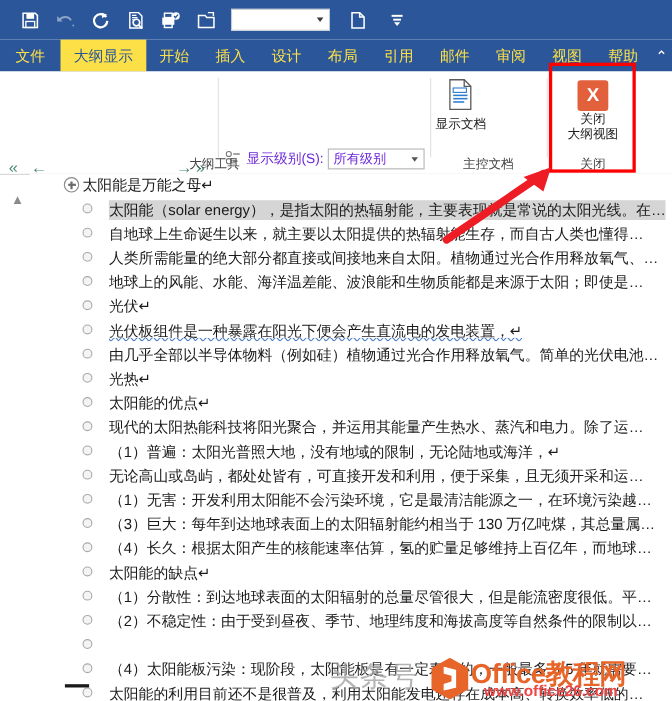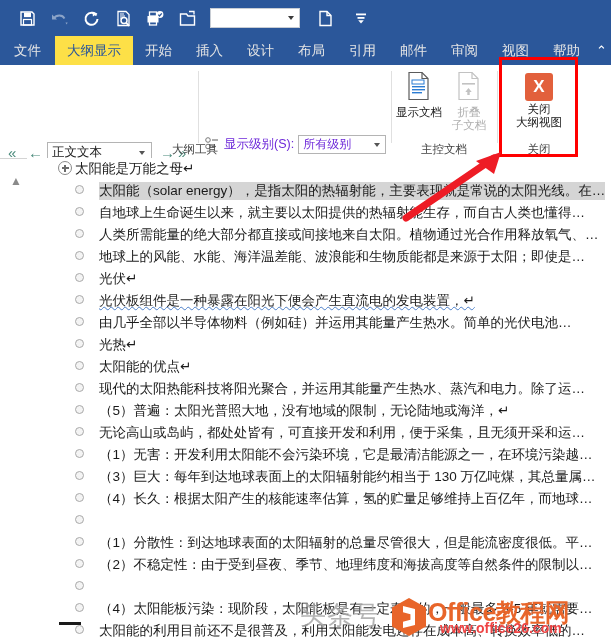--- a/index.html
+++ b/index.html
@@ -56,21 +56,21 @@
   .tab-bar {
     position: absolute;
     left: 0; top: 36px;
     width: 611px; height: 29px;
     background: #2b579a;
     display: flex;
     align-items: stretch;
     font-size: 13.5px;
   }
   .tab {
-    color: #e5e5e5;
+    color: #fde047;
     padding: 0 12px;
     display: flex;
     align-items: center;
     justify-content: center;
     white-space: nowrap;
   }
   .tab.active {
     background: #fde047;
     color: #2b579a;
   }
@@ -456,24 +456,20 @@
   <div class="tab">视图</div>
   <div class="tab">帮助</div>
   <div class="tab-tail">⌃</div>
 </div>
 
 <div class="ribbon">
 
   <div class="group-outline-tools">
     <div class="lvl-arrow" style="left:8px; top:80px;">«</div>
     <div class="lvl-arrow" style="left:28px; top:80px;">←</div>
-    <div class="lvl-style">
-      <span>正文文本</span>
-      <span class="caret"></span>
-    </div>
     <div class="lvl-arrow" style="left:160px; top:80px;">→</div>
     <div class="lvl-arrow" style="left:178px; top:80px;">»</div>
 
     <div class="move-btn" style="left:10px; top:110px; color:#8a8a8a;">▲</div>
     <div class="move-btn" style="left:31px; top:110px; color:#8a8a8a;">▼</div>
     <div class="move-btn" style="left:55px; top:107px; color:#2b7cd3; font-size:17px; font-weight:bold;">+</div>
     <div class="move-btn" style="left:76px; top:107px; color:#2b7cd3; font-size:17px; font-weight:bold;">−</div>
 
     <div class="group-sep" style="left:198px;"></div>
 
@@ -514,33 +510,20 @@
             <path d="M3 1.5h13l6 6v21H3z" fill="#fff" stroke="#5b5b5b" stroke-width="1.2"></path>
             <path d="M16 1.5v6h6" fill="none" stroke="#5b5b5b" stroke-width="1.2"></path>
             <rect x="6" y="9" width="12" height="4" fill="none" stroke="#2b7cd3" stroke-width="1"></rect>
             <rect x="6" y="15" width="13" height="1.4" fill="#2b7cd3"></rect>
             <rect x="6" y="18" width="13" height="1.4" fill="#2b7cd3"></rect>
             <rect x="6" y="21" width="10" height="1.4" fill="#2b7cd3"></rect>
           </svg>
       </span>
       <span>显示文档</span>
     </div>
-    <div class="big-btn disabled" style="left:52px; top:6px;">
-      <span class="glyph">
-        <svg width="26" height="30" viewBox="0 0 26 30">
-            <path d="M3 1.5h13l6 6v21H3z" fill="#fff" stroke="#c2c2c2" stroke-width="1.2"></path>
-            <path d="M16 1.5v6h6" fill="none" stroke="#c2c2c2" stroke-width="1.2"></path>
-            <rect x="6" y="12" width="13" height="1.6" fill="#c2c2c2"></rect>
-            <path d="M12.5 17l3.2 4h-6.4z" fill="#c2c2c2"></path>
-            <rect x="11.3" y="20" width="2.4" height="4" fill="#c2c2c2"></rect>
-          </svg>
-      </span>
-      <span>折叠</span><br>
-      <span>子文档</span>
-    </div>
     <div class="group-label">主控文档</div>
   </div>
 
   <div class="group-sep" style="left:497px;"></div>
   <div class="group-close">
     <div style="padding-top:4px;">
       <div class="close-icon-sq">X</div>
       <div class="close-label">关闭</div>
       <div class="close-label">大纲视图</div>
     </div>
@@ -574,56 +557,57 @@
       <div class="out-row out-body">
         <span class="marker-dot"></span>
         <span class="out-text">光伏↵</span>
       </div>
       <div class="out-row out-body">
         <span class="marker-dot"></span>
         <span class="out-text spell-underline">光伏板组件是一种暴露在阳光下便会产生直流电的发电装置，↵</span>
       </div>
       <div class="out-row out-body">
         <span class="marker-dot"></span>
-        <span class="out-text">由几乎全部以半导体物料（例如硅）并运用其能量产生热水。简单的光伏电池…</span>
+        <span class="out-text">由几乎全部以半导体物料（例如硅）植物通过光合作用释放氧气。简单的光伏电池…</span>
       </div>
       <div class="out-row out-body">
         <span class="marker-dot"></span>
         <span class="out-text">光热↵</span>
       </div>
       <div class="out-row out-body">
         <span class="marker-dot"></span>
         <span class="out-text">太阳能的优点↵</span>
       </div>
       <div class="out-row out-body">
         <span class="marker-dot"></span>
         <span class="out-text">现代的太阳热能科技将阳光聚合，并运用其能量产生热水、蒸汽和电力。除了运…</span>
       </div>
       <div class="out-row out-body">
         <span class="marker-dot"></span>
-        <span class="out-text">（5）普遍：太阳光普照大地，没有地域的限制，无论陆地或海洋，↵</span>
+        <span class="out-text">（1）普遍：太阳光普照大地，没有地域的限制，无论陆地或海洋，↵</span>
       </div>
       <div class="out-row out-body">
         <span class="marker-dot"></span>
         <span class="out-text">无论高山或岛屿，都处处皆有，可直接开发和利用，便于采集，且无须开采和运…</span>
       </div>
       <div class="out-row out-body">
         <span class="marker-dot"></span>
         <span class="out-text">（1）无害：开发利用太阳能不会污染环境，它是最清洁能源之一，在环境污染越…</span>
       </div>
       <div class="out-row out-body">
         <span class="marker-dot"></span>
         <span class="out-text">（3）巨大：每年到达地球表面上的太阳辐射能约相当于 130 万亿吨煤，其总量属…</span>
       </div>
       <div class="out-row out-body">
         <span class="marker-dot"></span>
         <span class="out-text">（4）长久：根据太阳产生的核能速率估算，氢的贮量足够维持上百亿年，而地球…</span>
       </div>
       <div class="out-row out-body">
         <span class="marker-dot"></span>
+        <span class="out-text">太阳能的缺点↵</span>
       </div>
       <div class="out-row out-body">
         <span class="marker-dot"></span>
         <span class="out-text">（1）分散性：到达地球表面的太阳辐射的总量尽管很大，但是能流密度很低。平…</span>
       </div>
       <div class="out-row out-body">
         <span class="marker-dot"></span>
         <span class="out-text">（2）不稳定性：由于受到昼夜、季节、地理纬度和海拔高度等自然条件的限制以…</span>
       </div>
       <div class="out-row out-body">

